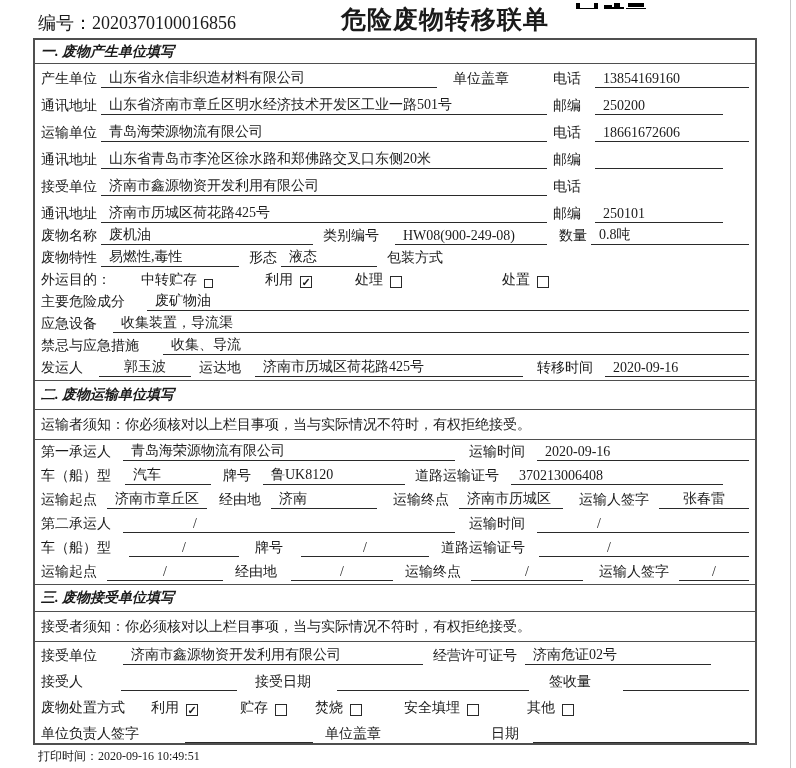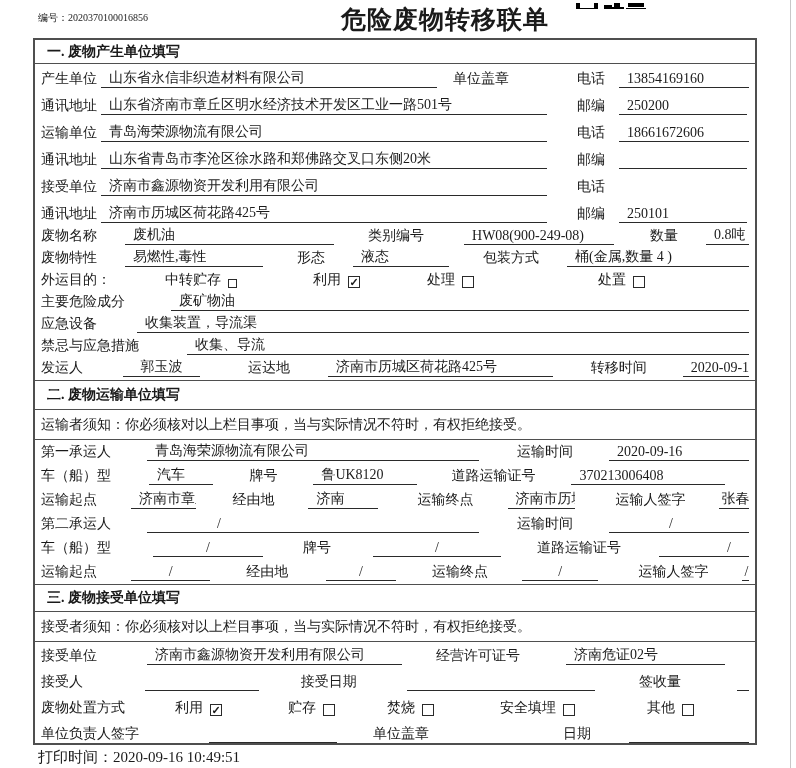--- a/index.html
+++ b/index.html
@@ -6,58 +6,58 @@
   html,body { background:#ffffff; }
   body {
     width: 796px; height: 768px; position: relative; overflow: hidden;
     font-family: "Liberation Serif", "DejaVu Serif", serif;
     color: #1a1a1a; font-size: 14px;
   }
   .page { position: absolute; inset: 0; background: #fff; }
   .scan-edge { position:absolute; left:790px; top:0; width:1px; height:768px; background:#c8c8c8; }
 
   
-  .doc-number { position:absolute; left:38px; top:11px; font-size:10px; white-space:nowrap; }
+  .doc-number { position:absolute; left:38px; top:11px; font-size:18px; white-space:nowrap; }
   .doc-title  { position:absolute; left:445px; top:3px; transform:translateX(-50%);
                 font-size:25px; font-weight:bold; letter-spacing:1px; white-space:nowrap; }
   .qr-frag { position:absolute; left:576px; top:0; width:80px; height:9px; overflow:hidden; }
 
   
   .form-table {
     position:absolute; left:33px; top:38px; width:724px; height:707px;
     border:2px solid #4f4f4f; background:#fff;
   }
   .sec-hdr {
-    display:flex; align-items:center; font-weight:bold; padding:0 12px;
-    border-bottom:1.5px solid #4f4f4f; font-size:14px;
+    display:flex; align-items:center; font-weight:bold; padding:0 6px;
+    border-bottom:1.5px solid #4f4f4f; font-size:14px;font-style:italic;
   }
   .sec-hdr.bt { border-top:1.5px solid #4f4f4f; }
   .notice { display:flex; align-items:center; padding:0 6px; border-bottom:1.5px solid #4f4f4f; white-space:nowrap; }
 
-  .fr { display:flex; align-items:flex-end; padding:0 6px 3px 6px; white-space:nowrap;gap:24px; }
+  .fr { display:flex; align-items:flex-end; padding:0 6px 3px 6px; white-space:nowrap; }
   .h27 { height:27px; } .h24 { height:24px; } .h22 { height:22px; }
   .h26 { height:26px; } .h28 { height:28px; } .h30 { height:30px; }
 
   .g  { display:flex; align-items:flex-end; }
   .lg { flex:0 0 506px; }        
   .rg { flex:1 1 auto; }         
   .lbl { white-space:nowrap; flex:0 0 auto; }
   .val { border-bottom:1px solid #2a2a2a; padding:0 4px 0 8px; overflow:hidden; }
   .val.fx1 { flex:1 1 auto; }
   .val.c { text-align:center; padding:0 2px; }
   .sp { flex:1 1 auto; }
 
   .cbox {
     width:12px; height:12px; border:1.5px solid #2a2a2a; display:inline-flex;
     align-items:center; justify-content:center; font-size:11px; line-height:1;
     margin-left:7px; margin-bottom:1px; flex:0 0 auto; font-weight:bold;
   }
   .cbox.sm { width:9px; height:9px; }
 
-  .print-time { position:absolute; left:38px; top:748px; font-size:15px; white-space:nowrap; }
+  .print-time { position:absolute; left:38px; top:748px; font-size:12px; white-space:nowrap; }
 </style>
 </head>
 <body>
 
 <div class="page">
   <div class="scan-edge"></div>
 
   <div class="doc-number">
     <span>编号：</span><span>2020370100016856</span>
   </div>
@@ -158,21 +158,20 @@
       <span class="lbl" style="width:44px;padding-left:12px">数量</span>
       <span class="val fx1">0.8吨</span>
     </div>
 
     <div class="fr h22">
       <span class="lbl" style="width:60px">废物特性</span>
       <span class="val" style="width:138px">易燃性,毒性</span>
       <span class="lbl" style="width:42px;padding-left:10px">形态</span>
       <span class="val" style="width:96px">液态</span>
       <span class="lbl" style="width:70px;padding-left:10px">包装方式</span>
-      <span class="val fx1">桶(金属,数量 4 )</span>
     </div>
 
     <div class="fr h22">
       <span class="lbl" style="width:92px">外运目的：</span>
       <span class="g" style="margin-left:8px">
         <span class="lbl">中转贮存</span>
         <span class="cbox sm"></span>
       </span>
       <span class="g" style="margin-left:52px">
         <span class="lbl">利用</span>
@@ -199,21 +198,21 @@
     </div>
 
     <div class="fr h22">
       <span class="lbl" style="width:114px">禁忌与应急措施</span>
       <span class="val fx1" style="margin-left:8px">收集、导流</span>
     </div>
 
     <div class="fr h22">
       <span class="lbl" style="width:50px">发运人</span>
       <span class="val c" style="width:92px;margin-left:8px">郭玉波</span>
-      <span class="lbl" style="width:48px;margin-left:24px">运达地</span>
+      <span class="lbl" style="width:48px;margin-left:8px">运达地</span>
       <span class="val" style="width:268px;margin-left:8px">济南市历城区荷花路425号</span>
       <span class="lbl" style="width:62px;margin-left:14px">转移时间</span>
       <span class="val fx1" style="margin-left:6px">2020-09-16</span>
     </div>
 
     <div class="sec-hdr bt h30">二. 废物运输单位填写</div>
     <div class="notice h30">运输者须知：你必须核对以上栏目事项，当与实际情况不符时，有权拒绝接受。</div>
 
     <div class="fr h24">
       <span class="lbl" style="width:76px">第一承运人</span>
@@ -270,21 +269,21 @@
       <span class="val fx1 c" style="margin-left:6px">/</span>
     </div>
 
     <div class="sec-hdr bt h28">三. 废物接受单位填写</div>
     <div class="notice h30">接受者须知：你必须核对以上栏目事项，当与实际情况不符时，有权拒绝接受。</div>
 
     <div class="fr h26">
       <span class="lbl" style="width:60px">接受单位</span>
       <span class="val" style="width:300px;margin-left:22px">济南市鑫源物资开发利用有限公司</span>
       <span class="lbl" style="width:88px;margin-left:10px">经营许可证号</span>
-      <span class="val" style="width:186px;margin-left:18px">济南危证02号</span>
+      <span class="val" style="width:186px;margin-left:4px">济南危证02号</span>
       <span class="sp"></span>
     </div>
 
     <div class="fr h26">
       <span class="lbl" style="width:48px">接受人</span>
       <span class="val" style="width:116px;margin-left:32px"></span>
       <span class="lbl" style="width:60px;margin-left:18px">接受日期</span>
       <span class="val" style="width:192px;margin-left:22px"></span>
       <span class="lbl" style="width:48px;margin-left:20px">签收量</span>
       <span class="val fx1" style="margin-left:26px"></span>

